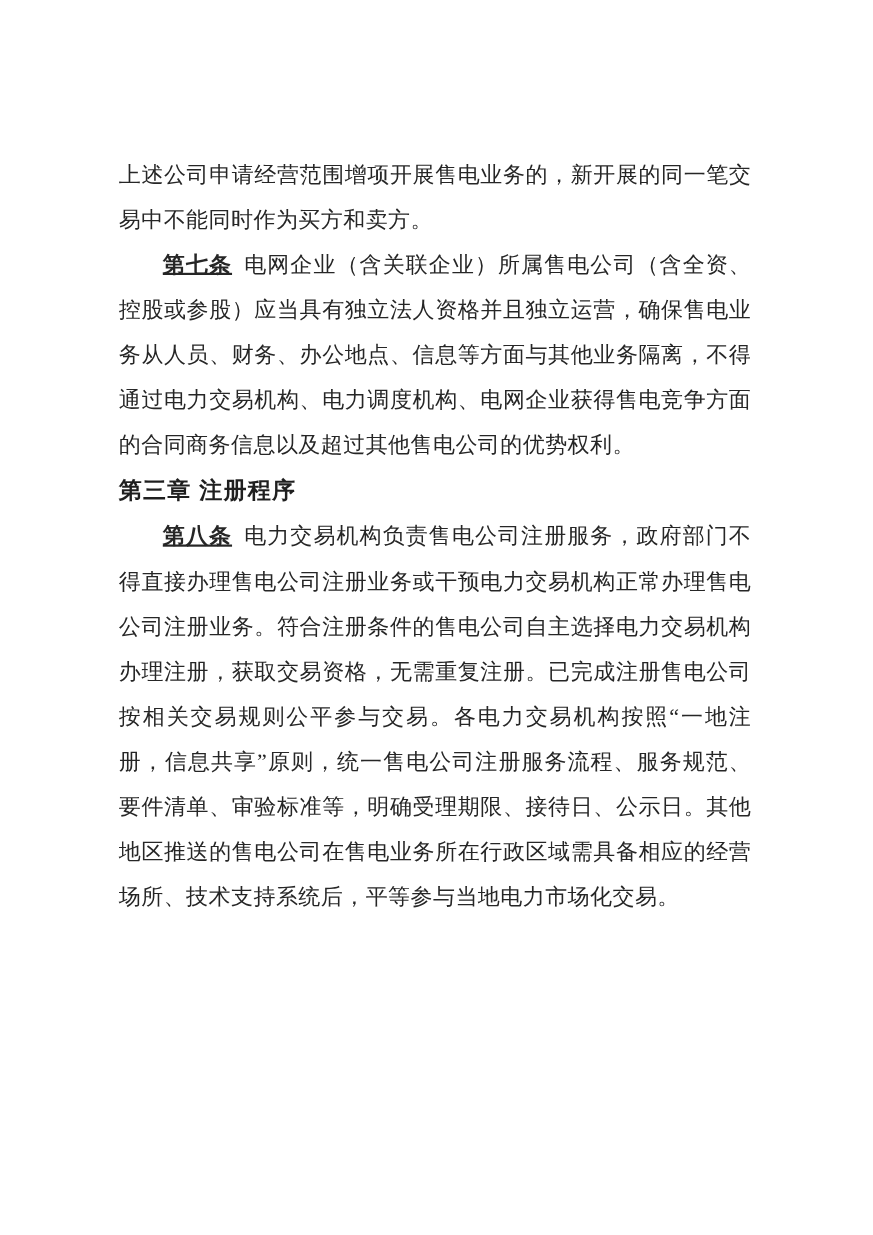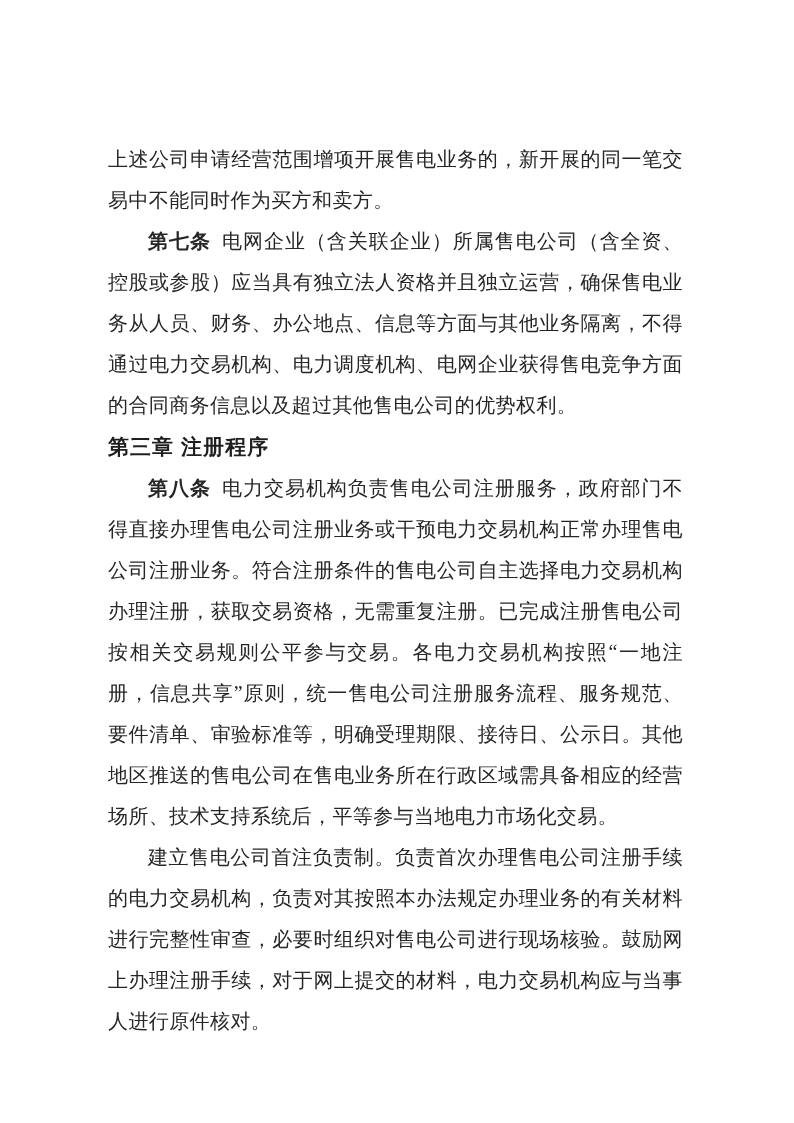--- a/index.html
+++ b/index.html
@@ -27,20 +27,21 @@
     letter-spacing: 0.02em;
     word-break: break-all;
   }
   .para.indent {
     text-indent: 2em;
   }
   .article-lead {
     font-family: "Liberation Sans", "DejaVu Sans", sans-serif;
     font-weight: 700;
     margin-right: 0.55em;
+    text-decoration: underline;
   }
   .chapter-heading {
     margin: 0;
     font-family: "Liberation Sans", "DejaVu Sans", sans-serif;
     font-size: 21px;
     font-weight: 700;
     line-height: 42px;
     color: #1f1f1f;
     letter-spacing: 0.05em;
   }
@@ -57,17 +58,14 @@
   <p class="para indent">
     <span class="article-lead">第七条</span><span>电网企业（含关联企业）所属售电公司（含全资、控股或参股）应当具有独立法人资格并且独立运营，确保售电业务从人员、财务、办公地点、信息等方面与其他业务隔离，不得通过电力交易机构、电力调度机构、电网企业获得售电竞争方面的合同商务信息以及超过其他售电公司的优势权利。</span>
   </p>
 
   <h2 class="chapter-heading">第三章 注册程序</h2>
 
   <p class="para indent">
     <span class="article-lead">第八条</span><span>电力交易机构负责售电公司注册服务，政府部门不得直接办理售电公司注册业务或干预电力交易机构正常办理售电公司注册业务。符合注册条件的售电公司自主选择电力交易机构办理注册，获取交易资格，无需重复注册。已完成注册售电公司按相关交易规则公平参与交易。各电力交易机构按照“一地注册，信息共享”原则，统一售电公司注册服务流程、服务规范、要件清单、审验标准等，明确受理期限、接待日、公示日。其他地区推送的售电公司在售电业务所在行政区域需具备相应的经营场所、技术支持系统后，平等参与当地电力市场化交易。</span>
   </p>
 
-  <p class="para indent">
-    <span>建立售电公司首注负责制。负责首次办理售电公司注册手续的电力交易机构，负责对其按照本办法规定办理业务的有关材料进行完整性审查，必要时组织对售电公司进行现场核验。鼓励网上办理注册手续，对于网上提交的材料，电力交易机构应与当事人进行原件核对。</span>
-  </p>
 
 </div>
 
 </body></html>

